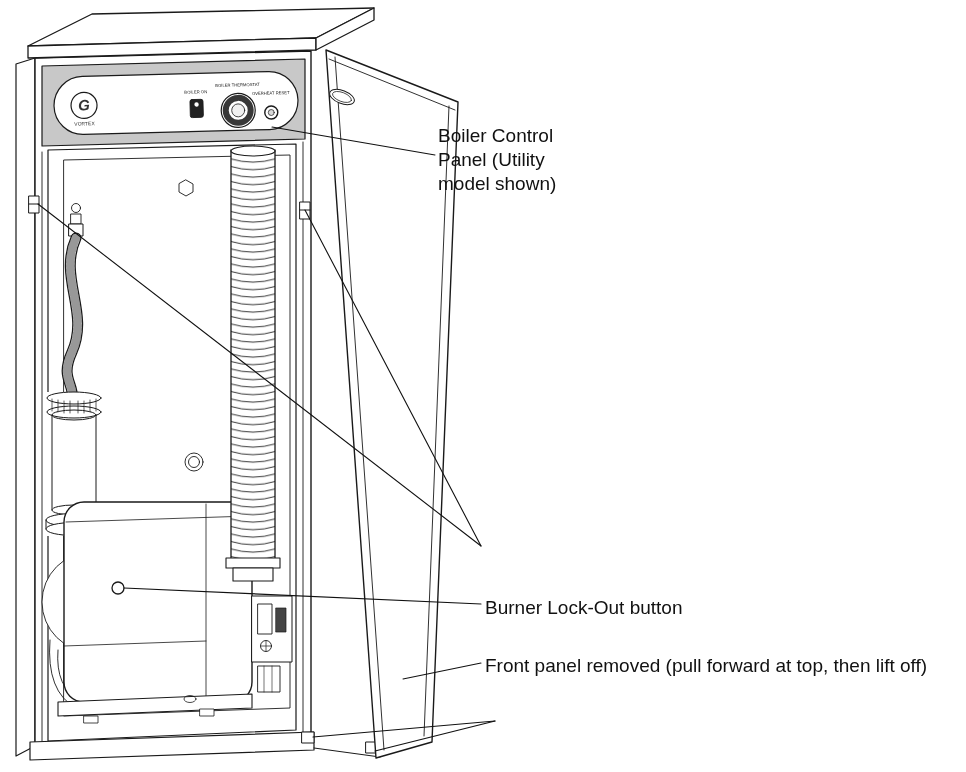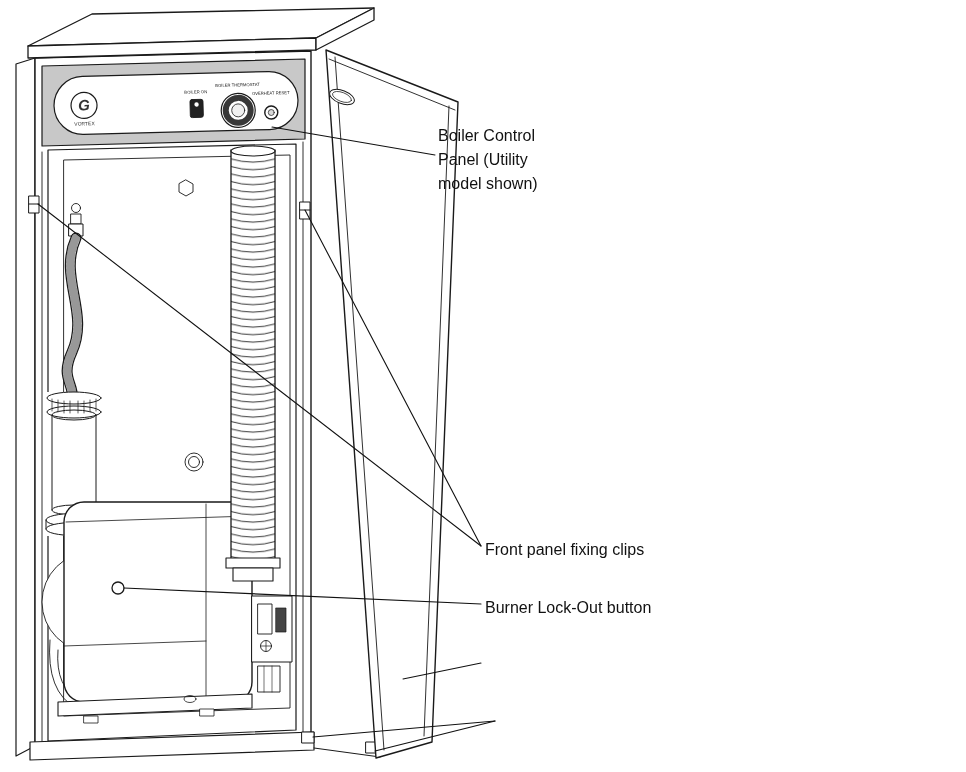--- a/index.html
+++ b/index.html
@@ -6,21 +6,21 @@
   .stage{
     position:relative;
     width:966px;height:772px;
     background:#fff;
     font-family:"Liberation Sans",sans-serif;
     overflow:hidden;
   }
   svg{position:absolute;left:0;top:0;}
   .lbl{
     position:absolute;
-    font-size:16px;
+    font-size:19px;
     line-height:24px;
     color:#111;
   }
   .nowrap{white-space:nowrap;}
   svg text{font-family:"Liberation Sans",sans-serif;}
 </style>
 </head>
 <body>
 
 <div class="stage">
@@ -188,19 +188,19 @@
     <path d="M481,546 L305,210"></path>
     <path d="M481,604 L124,588"></path>
     <path d="M481,663 L403,679"></path>
     <path d="M495,721 L313,737"></path>
     <path d="M495,721 L375,751"></path>
   </g>
 </svg>
 
 <div class="lbl" style="left:438px;top:124px;width:122px">Boiler Control Panel (Utility model shown)</div>
 
-<div class="lbl nowrap" style="left:485px;top:538px">Front panel fixing clips</div>
 
 <div class="lbl nowrap" style="left:485px;top:596px">Burner Lock-Out button</div>
 
+<div class="lbl nowrap" style="left:485px;top:654px">Front panel removed (pull forward at top, then lift off)</div>
 
 
 </div>
 
 </body></html>

